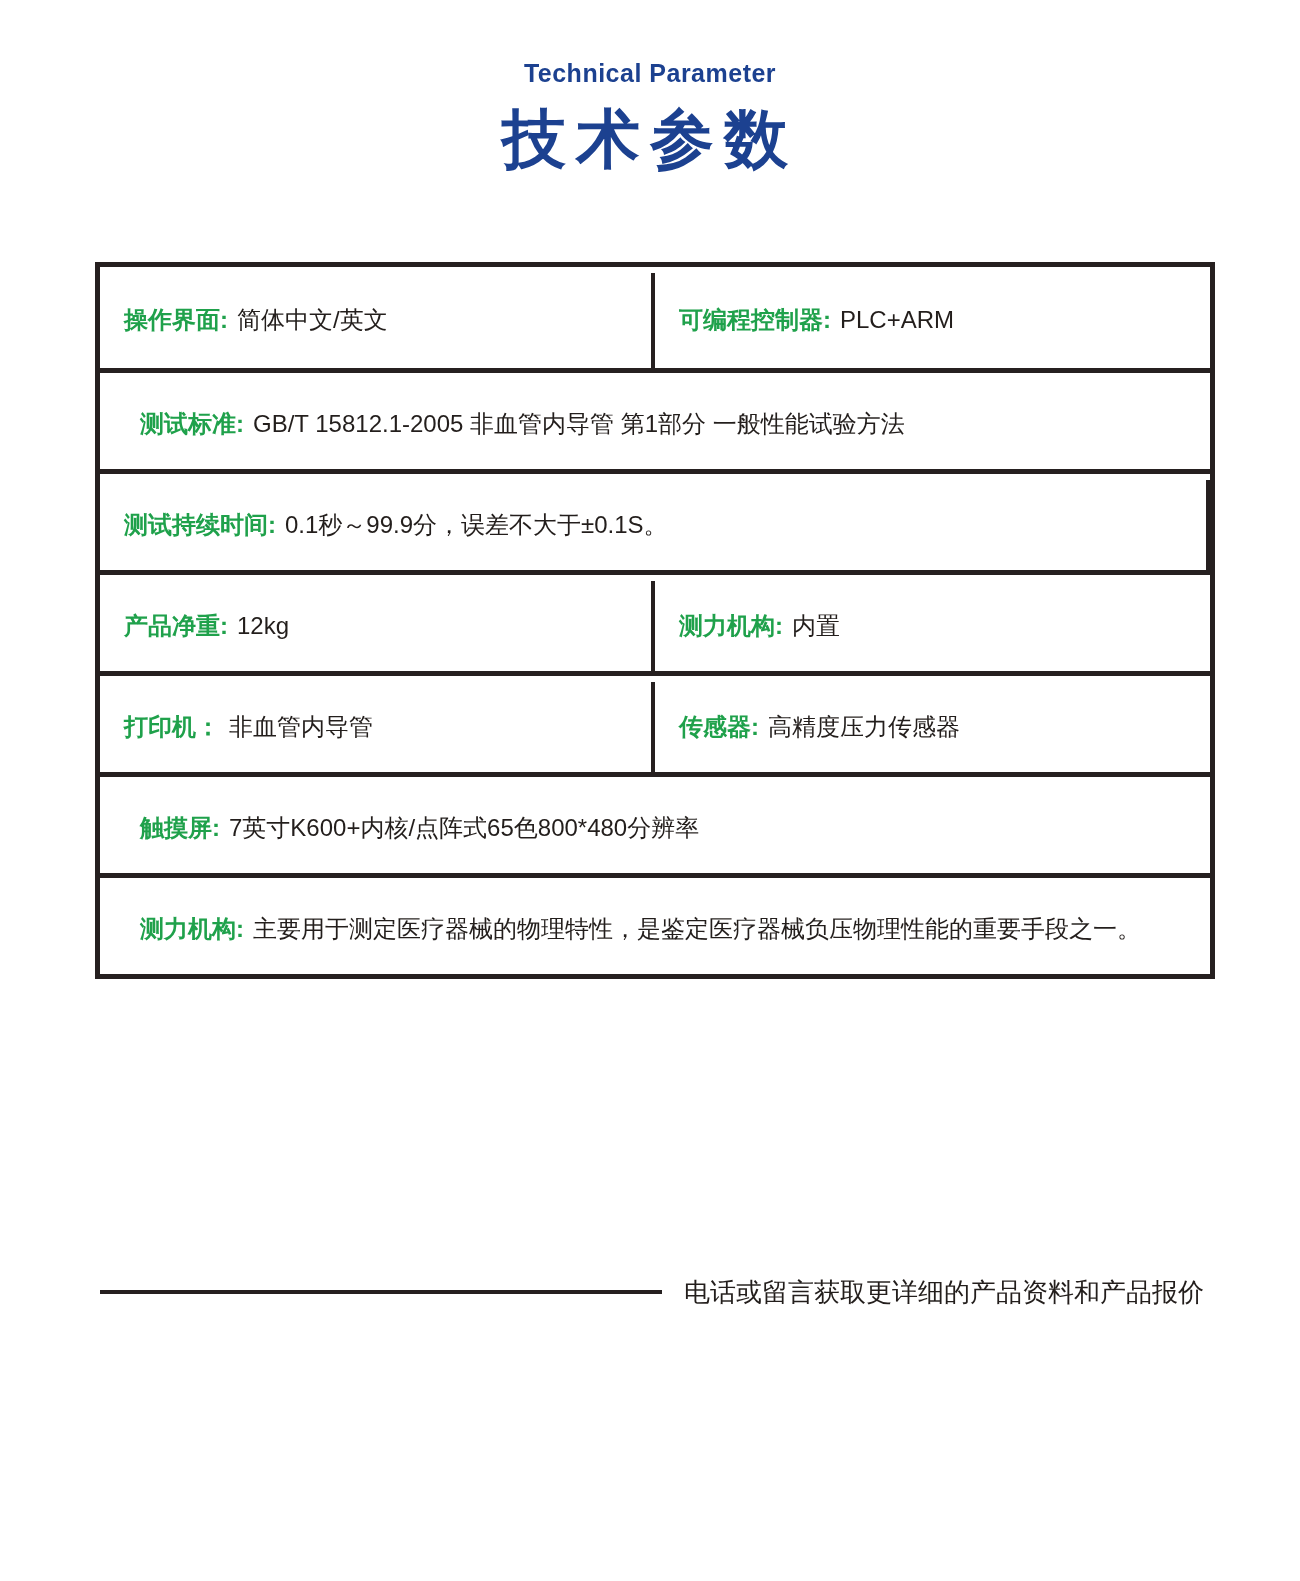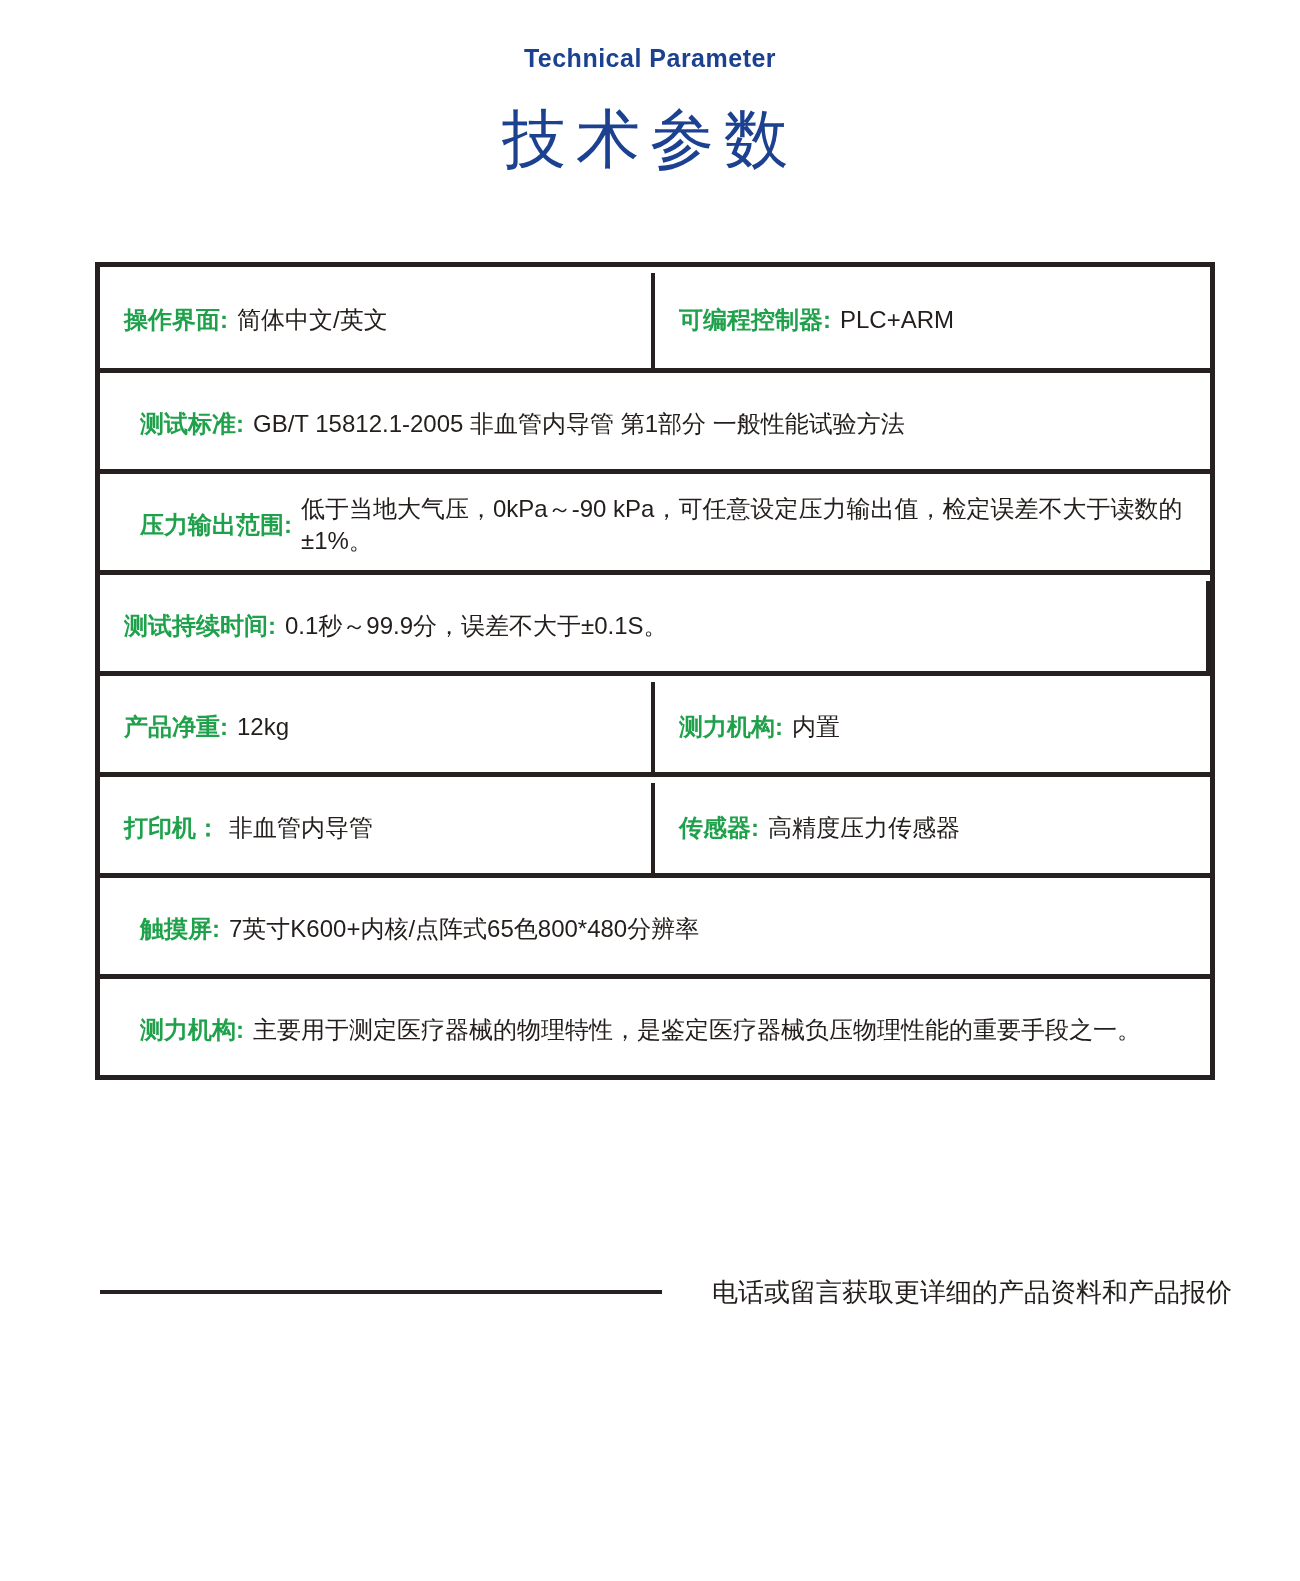--- a/index.html
+++ b/index.html
@@ -16,37 +16,37 @@
   }
   .page {
     position: relative;
     width: 1300px;
     height: 1581px;
     background: #ffffff;
     overflow: hidden;
   }
   .subtitle {
     position: absolute;
-    top: 44px;
+    top: 59px;
     left: 0;
     width: 100%;
     text-align: center;
     font-size: 25px;
     font-weight: bold;
     color: var(--accent);
     letter-spacing: 0.5px;
   }
   .title {
     position: absolute;
     top: 96px;
     left: 0;
     width: 100%;
     text-align: center;
     font-size: 64px;
-    font-weight: 400;
+    font-weight: 700;
     color: var(--accent);
     letter-spacing: 10px;
   }
   .spec-table {
     position: absolute;
     top: 262px;
     left: 95px;
     width: 1120px;
     border: 5px solid var(--dark);
     background: #ffffff;
@@ -76,21 +76,20 @@
   }
   .value { color: var(--text); }
   .footer {
     position: absolute;
     top: 1268px;
     left: 100px;
     width: 1110px;
     height: 48px;
     display: flex;
     align-items: center;
-    gap: 28px;
   }
   .footer-line {
     width: 562px;
     height: 4px;
     background: var(--dark);
     flex: 0 0 auto;
   }
   .footer-text {
     margin-left: 22px;
     font-size: 26px;
@@ -115,26 +114,20 @@
         </div>
         <div class="cell">
           <span class="label">可编程控制器:</span>
           <span class="value">PLC+ARM</span>
         </div>
       </div>
       <div class="row single">
         <div class="cell">
           <span class="label">测试标准:</span>
           <span class="value">GB/T 15812.1-2005 非血管内导管 第1部分 一般性能试验方法</span>
-        </div>
-      </div>
-      <div class="row single">
-        <div class="cell">
-          <span class="label">压力输出范围:</span>
-          <span class="value">低于当地大气压，0kPa～-90 kPa，可任意设定压力输出值，检定误差不大于读数的±1%。</span>
         </div>
       </div>
       <div class="row double">
         <div class="cell">
           <span class="label">测试持续时间:</span>
           <span class="value">0.1秒～99.9分，误差不大于±0.1S。</span>
         </div>
       </div>
       <div class="row double">
         <div class="cell">

